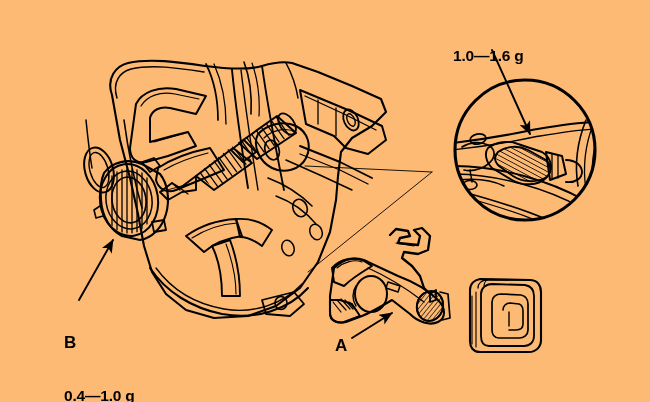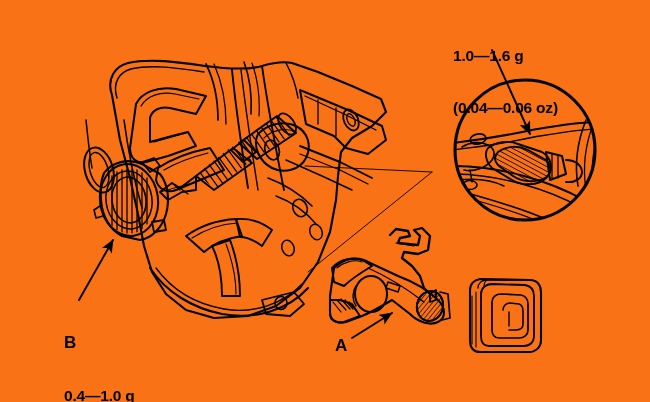--- a/index.html
+++ b/index.html
@@ -1,18 +1,18 @@
 <!DOCTYPE html>
 <html><head>
 <meta charset="utf-8">
 <style>
   html,body{margin:0;padding:0;background:#ffffff;}
   body{width:650px;height:402px;overflow:hidden;
        font-family:"Liberation Sans",sans-serif;color:#000;}
-  #stage{position:relative;width:650px;height:402px;background:#f97316;}
+  #stage{position:relative;width:650px;height:402px;background:#fdba74;}
   #art{position:absolute;left:0;top:0;width:650px;height:402px;}
   .lbl{position:absolute;font-weight:bold;line-height:1.12;white-space:pre;}
   #label-top{left:453px;top:12px;font-size:15.5px;letter-spacing:-0.2px;}
   #label-b{left:64px;top:298px;font-size:15.5px;letter-spacing:-0.2px;}
   #label-b .big{font-size:17px;display:block;margin-bottom:1px;}
   #label-a{left:335px;top:336px;font-size:17px;}
 </style>
 </head>
 <body>
 
@@ -290,21 +290,20 @@
         <path d="M492 50 L530 134"></path>
         <path d="M79 300 L113 240"></path>
         <path d="M352 338 L392 313"></path>
       </g>
 
     </g>
   </svg>
 
   <div class="lbl" id="label-top">
     <div>1.0—1.6 g</div>
-    <div>(0.04—0.06 oz)</div>
   </div>
 
   <div class="lbl" id="label-b">
     <span class="big">B</span>
     <div>0.4—1.0 g</div>
     
   </div>
 
   <div class="lbl" id="label-a">A</div>
 

